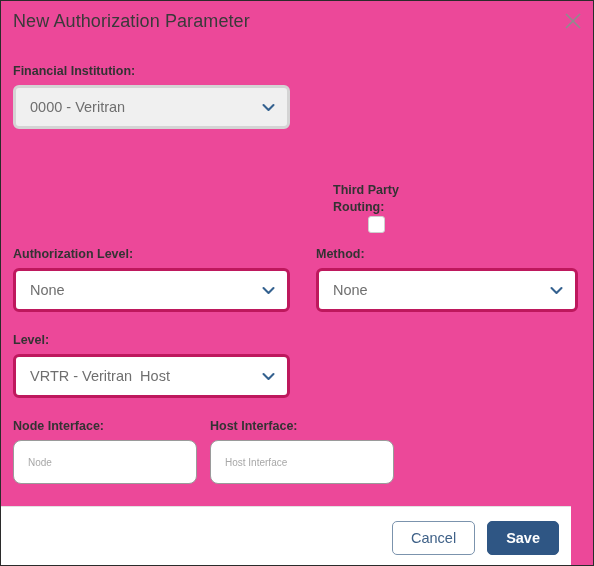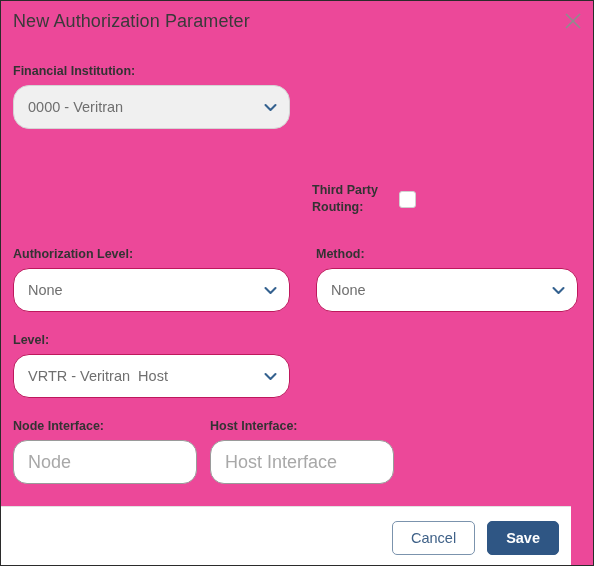--- a/index.html
+++ b/index.html
@@ -74,22 +74,22 @@
     color: #333333;
     line-height: 16px;
     margin-bottom: 6px;
     display: block;
     white-space: nowrap;
   }
 
   .control {
     position: relative;
     height: 44px;
-    border: 1px solid #be185d;
-    border-radius: 16px;
+    border: 3px solid #be185d;
+    border-radius: 6px;
     background: #ffffff;
     display: flex;
     align-items: center;
     width: 100%;
   }
   .control.disabled {
     background: #f0f0f0;
     border-color: #d4d4d4;
   }
   .control .value {
@@ -115,24 +115,24 @@
     align-items: center;
     justify-content: center;
     pointer-events: none;
   }
   .chevron svg { display: block; }
 
   .text-input {
     width: 100%;
     height: 44px;
     border: 1px solid #9a9a9a;
-    border-radius: 14px;
+    border-radius: 8px;
     background: #ffffff;
     font-family: "Liberation Sans", sans-serif;
-    font-size: 18px;
+    font-size: 10px;
     color: #444;
     padding: 0 14px;
     outline: none;
   }
   .text-input::placeholder { color: #a8a8a8; }
 
   
   .checkbox-group {
     position: absolute;
     display: flex;
@@ -220,21 +220,21 @@
         <span class="value">0000 - Veritran</span>
         <span class="chevron">
           <svg width="13" height="9" viewBox="0 0 13 9">
             <polyline points="1.5,2 6.5,7 11.5,2" fill="none" stroke="#34618f" stroke-width="2.1" stroke-linecap="round" stroke-linejoin="round"></polyline>
           </svg>
         </span>
       </div>
     </div>
 
 
-    <div class="checkbox-group" style="left:311px; top:135px;">
+    <div class="checkbox-group" style="left:332px; top:135px;flex-direction:column;">
       <span class="cb-label">Third Party Routing:</span>
       <span class="checkbox"></span>
     </div>
 
     <div class="field" style="left:12px; top:199px; width:277px;">
       <label class="field-label">Authorization Level:</label>
       <div class="control">
         <span class="value">None</span>
         <span class="chevron">
           <svg width="13" height="9" viewBox="0 0 13 9">

